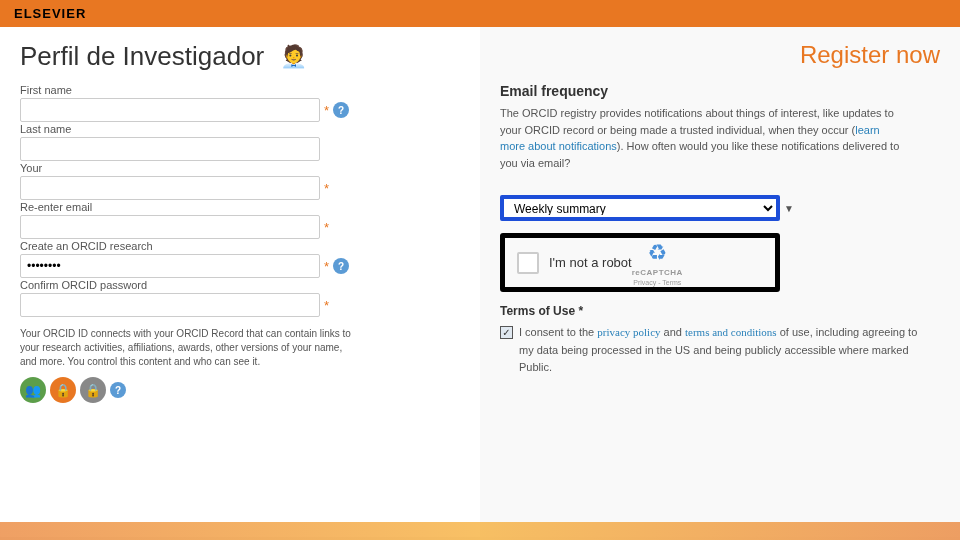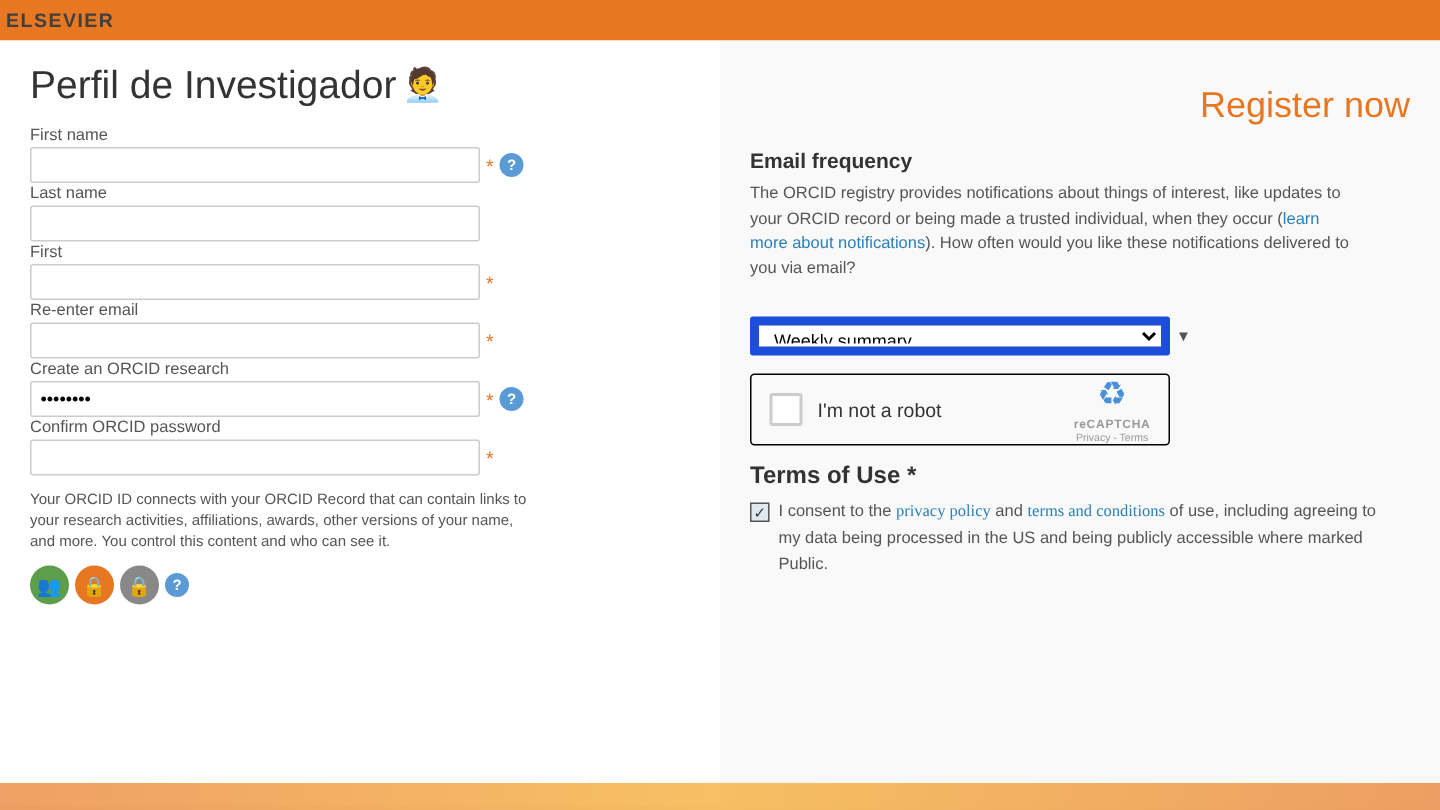--- a/index.html
+++ b/index.html
@@ -1,24 +1,24 @@
 <!DOCTYPE html>
 <html><head>
   <meta charset="utf-8">
   <style>
     * { box-sizing: border-box; margin: 0; padding: 0; }
     body { font-family: Arial, sans-serif; font-size: 13px; background: #f5f5f5; width: 960px; height: 540px; overflow: hidden; }
 
     
     #header {
       background: #e87722;
-      color: #404040;
+      color: #000000;
       font-size: 13px;
       font-weight: bold;
-      padding: 6px 4px;
+      padding: 6px 14px;
       letter-spacing: 1px;
     }
 
     
     #main {
       display: flex;
       height: calc(540px - 30px);
     }
 
     
@@ -29,21 +29,21 @@
       overflow: hidden;
     }
 
     #page-title {
       font-size: 26px;
       font-weight: 300;
       color: #333;
       margin-bottom: 12px;
       display: flex;
       align-items: center;
-      gap: 4px;
+      gap: 16px;
     }
 
     .researcher-icon {
       font-size: 22px;
     }
 
     .form-group {
       margin-bottom: 1px;
     }
 
@@ -128,21 +128,21 @@
       display: flex;
       align-items: center;
       justify-content: center;
       cursor: pointer;
       font-weight: bold;
     }
 
     
     #right-panel {
       width: 480px;
-      padding: 30px 20px;
+      padding: 14px 20px;
       background: #f9f9f9;
       overflow: hidden;
     }
 
     #register-title {
       font-size: 24px;
       font-weight: 300;
       color: #e87722;
       text-align: right;
       margin-bottom: 14px;
@@ -171,37 +171,37 @@
     .freq-select-row {
       display: flex;
       align-items: center;
       gap: 4px;
       margin-bottom: 12px;
     }
 
     .freq-select {
       width: 280px;
       height: 26px;
-      border: 6px solid #1d4ed8;
+      border: 4px solid #1d4ed8;
       border-radius: 2px;
       font-size: 12px;
       padding: 2px 6px;
       background: #fff;
     }
 
     
     .recaptcha-box {
-      border: 1px solid #000000;
+      border: 5px solid #000000;
       border-radius: 3px;
       background: #f9f9f9;
       width: 280px;
-      height: 48px;
-      display: flex;
-      align-items: center;
-      justify-content: space-between;
+      height: 59px;
+      display: flex;
+      align-items: center;
+      justify-content: flex-start;
       padding: 0 12px;
       margin-bottom: 12px;
     }
 
     .recaptcha-left {
       display: flex;
       align-items: center;
       gap: 10px;
     }
 
@@ -237,21 +237,21 @@
       letter-spacing: 0.5px;
     }
 
     .recaptcha-links {
       font-size: 7px;
       color: #999;
     }
 
     
     .terms-label {
-      font-size: 16px;
+      font-size: 12px;
       color: #333;
       font-weight: bold;
       margin-bottom: 6px;
     }
 
     .terms-text {
       font-size: 11px;
       color: #555;
       line-height: 1.6;
       max-width: 400px;
@@ -330,21 +330,21 @@
     </div>
 
     <div class="form-group">
       <label class="form-label">Last name</label>
       <div class="form-row">
         <input class="form-input" type="text" value="" style="">
       </div>
     </div>
 
     <div class="form-group">
-      <label class="form-label">First</label>
+      <label class="form-label">Your</label>
       <div class="form-row">
         <input class="form-input" type="text" value="" style="">
         <span class="required-star">*</span>
       </div>
     </div>
 
     <div class="form-group">
       <label class="form-label">Re-enter email</label>
       <div class="form-row">
         <input class="form-input" type="text" value="" style="">

